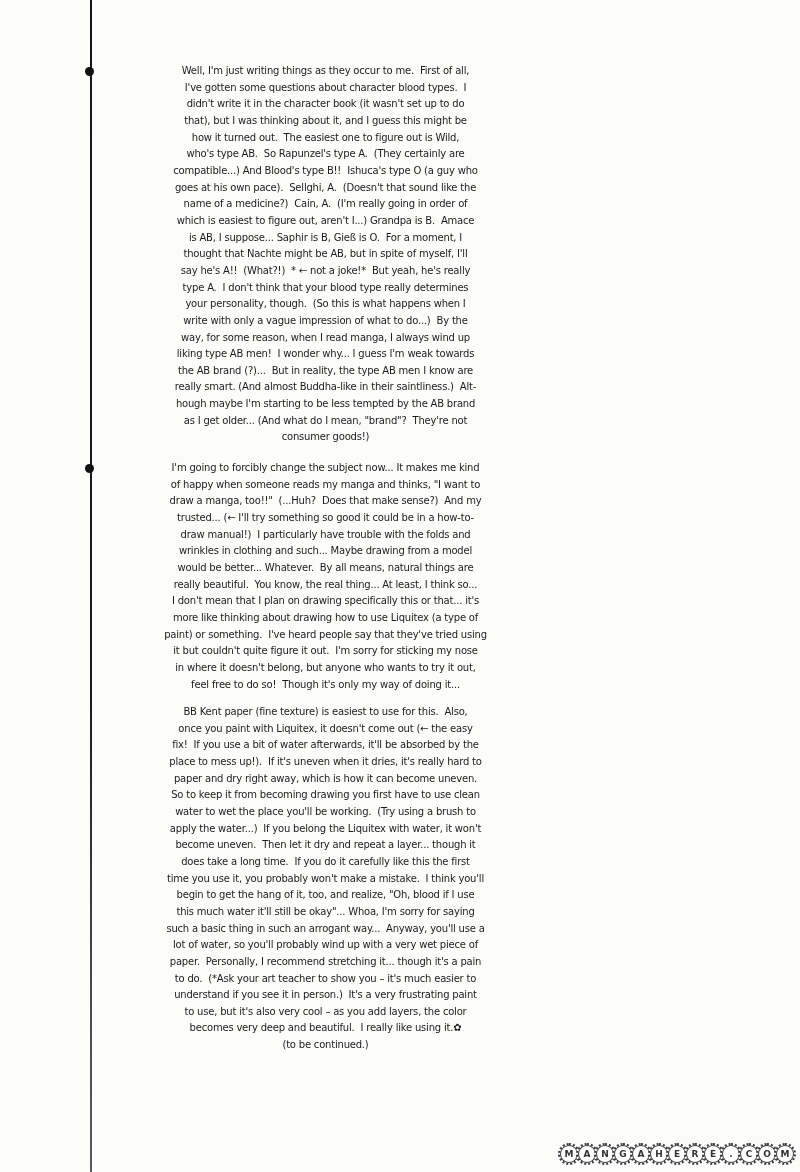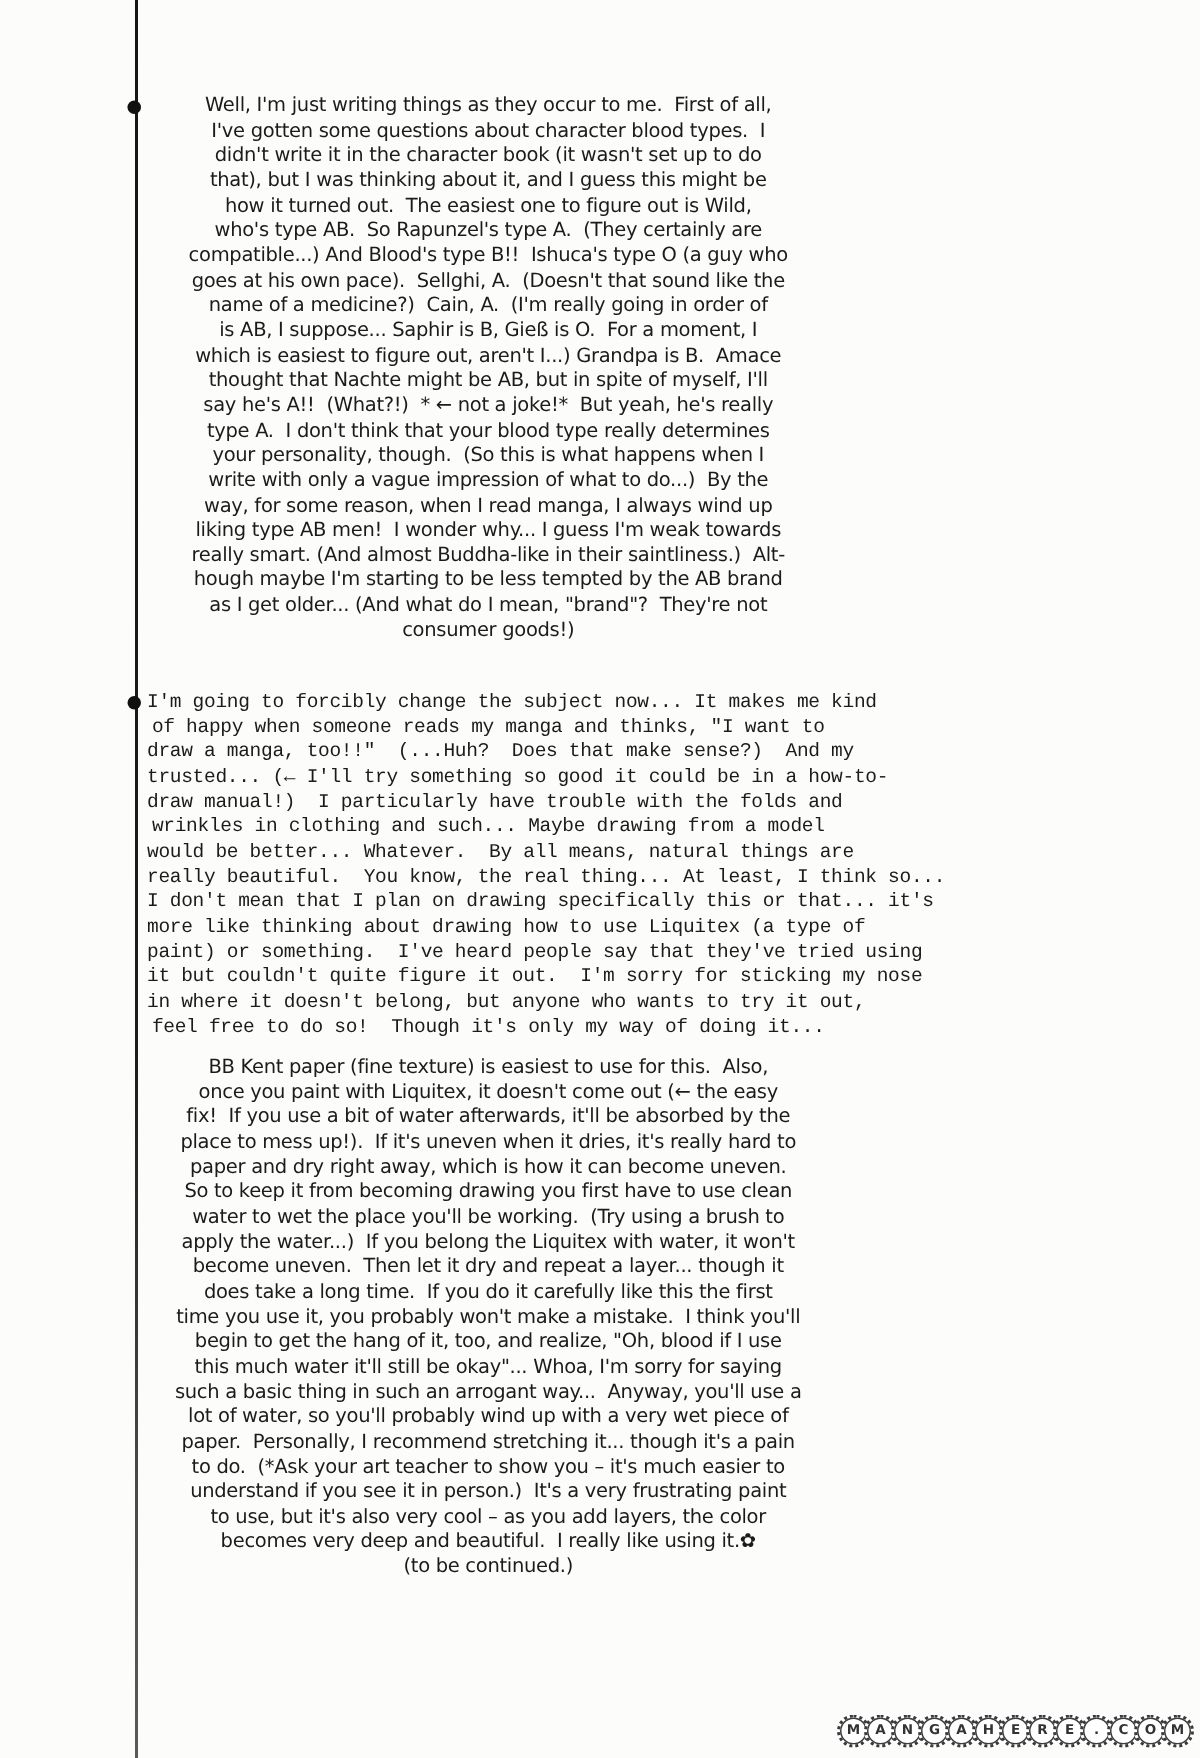--- a/index.html
+++ b/index.html
@@ -36,27 +36,27 @@
     left: -13px;
     top: 4px;
     width: 9px;
     height: 9px;
     border-radius: 50%;
     background: #111;
   }
   .tl {
     white-space: pre;
     text-align: center;
-    font-size: 13px;
+    font-size: 10px;
     letter-spacing: -0.2px;
     line-height: 16.65px;
     color: #1b1b1b;
   }
   #p1 { top: 63px; }
-  #p2 { top: 460px; font-family: Liberation Mono, monospace; }
+  #p2 { top: 460px; }
   #p3 { top: 704px; }
 
   
   .watermark {
     position: absolute;
     right: 4px;
     bottom: 7px;
     display: flex;
     align-items: center;
   }
@@ -94,29 +94,30 @@
     <div class="lines">
         <div class="tl">Well, I'm just writing things as they occur to me.  First of all,</div>
         <div class="tl">I've gotten some questions about character blood types.  I</div>
         <div class="tl">didn't write it in the character book (it wasn't set up to do</div>
         <div class="tl">that), but I was thinking about it, and I guess this might be</div>
         <div class="tl">how it turned out.  The easiest one to figure out is Wild,</div>
         <div class="tl">who's type AB.  So Rapunzel's type A.  (They certainly are</div>
         <div class="tl">compatible...) And Blood's type B!!  Ishuca's type O (a guy who</div>
         <div class="tl">goes at his own pace).  Sellghi, A.  (Doesn't that sound like the</div>
         <div class="tl">name of a medicine?)  Cain, A.  (I'm really going in order of</div>
+        <div class="tl">which is easiest to figure out, aren't I...) Grandpa is B.  Amace</div>
         <div class="tl">is AB, I suppose... Saphir is B, Gieß is O.  For a moment, I</div>
-        <div class="tl">which is easiest to figure out, aren't I...) Grandpa is B.  Amace</div>
         <div class="tl">thought that Nachte might be AB, but in spite of myself, I'll</div>
         <div class="tl">say he's A!!  (What?!)  * ← not a joke!*  But yeah, he's really</div>
         <div class="tl">type A.  I don't think that your blood type really determines</div>
         <div class="tl">your personality, though.  (So this is what happens when I</div>
         <div class="tl">write with only a vague impression of what to do...)  By the</div>
         <div class="tl">way, for some reason, when I read manga, I always wind up</div>
         <div class="tl">liking type AB men!  I wonder why... I guess I'm weak towards</div>
+        <div class="tl">the AB brand (?)...  But in reality, the type AB men I know are</div>
         <div class="tl">really smart. (And almost Buddha-like in their saintliness.)  Alt-</div>
         <div class="tl">hough maybe I'm starting to be less tempted by the AB brand</div>
         <div class="tl">as I get older... (And what do I mean, "brand"?  They're not</div>
         <div class="tl">consumer goods!)</div>
       </div>
   </section>
 
   <section class="para" id="p2">
     <span class="bullet"></span>
     <div class="lines">

